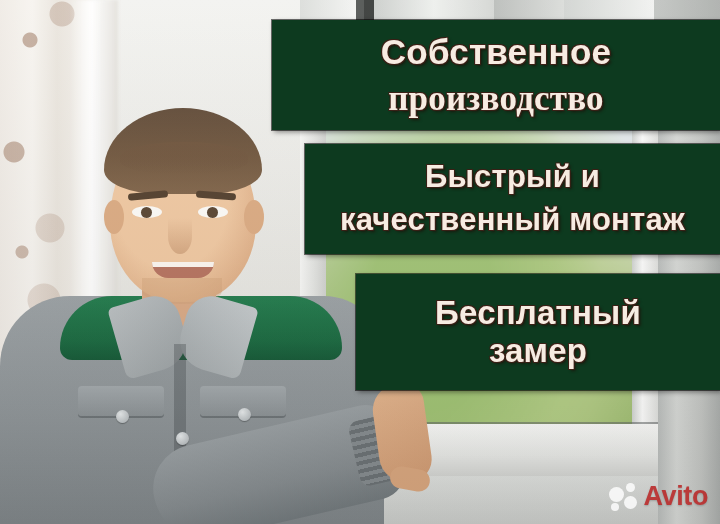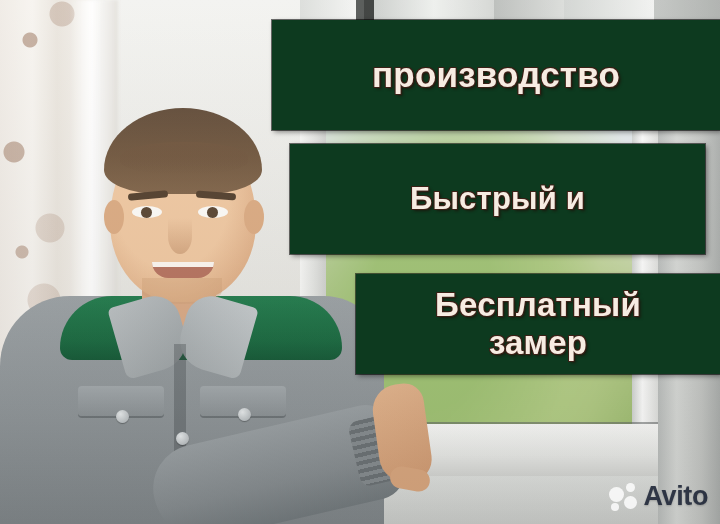--- a/index.html
+++ b/index.html
@@ -200,39 +200,39 @@
     display:block;
     text-shadow:
       1px 1px 0 #3a2016,
       -1px 1px 0 #3a2016,
       1px -1px 0 #3a2016,
       -1px -1px 0 #3a2016,
       2px 2px 3px rgba(30,12,6,.7);
   }
   #banner-1{left:272px;top:20px;width:448px;height:110px;font-size:35px;}
   #banner-1 span + span{margin-top:9px;font-family:Liberation Serif, serif;}
-  #banner-2{left:290px;top:144px;width:415px;height:110px;font-size:31px;}
+  #banner-2{left:305px;top:144px;width:415px;height:110px;font-size:31px;}
   #banner-2 span + span{margin-top:10px;}
-  #banner-3{left:356px;top:274px;width:364px;height:100px;font-size:33px;}
+  #banner-3{left:356px;top:274px;width:364px;height:116px;font-size:33px;}
   #banner-3 span + span{margin-top:3px;}
 
   
   .avito{
     position:absolute;right:12px;bottom:12px;
     display:flex;align-items:center;gap:7px;
     opacity:.82;
   }
   .avito-mark{position:relative;width:28px;height:28px;}
   .avito-mark i{position:absolute;border-radius:50%;display:block;background:#ffffff;}
   .am1{left:0;top:4px;width:15px;height:15px;}
   .am2{left:17px;top:0;width:9px;height:9px;}
   .am3{left:2px;top:20px;width:8px;height:8px;}
   .am4{left:15px;top:13px;width:13px;height:13px;}
   .avito-word{
-    color:#0f172a;font-size:27px;font-weight:bold;letter-spacing:-.4px;
+    color:#b91c1c;font-size:27px;font-weight:bold;letter-spacing:-.4px;
     text-shadow:0 1px 2px rgba(0,0,0,.25);
   }
 </style>
 </head>
 <body>
 
 <div class="stage">
 
   <div class="photo">
     <div class="wall"></div>
@@ -292,25 +292,27 @@
       <div class="cuff"></div>
       <div class="hand"></div>
       <div class="finger"></div>
 
     </div>
 
     <div class="grade"></div>
   </div>
 
   <div class="banner" id="banner-1">
+    <span>Собственное</span>
     <span>производство</span>
   </div>
 
   <div class="banner" id="banner-2">
     <span>Быстрый и</span>
+    <span>качественный монтаж</span>
   </div>
 
   <div class="banner" id="banner-3">
     <span>Бесплатный</span>
     <span>замер</span>
   </div>
 
   <div class="avito">
     <span class="avito-mark">
       <i class="am1"></i>

